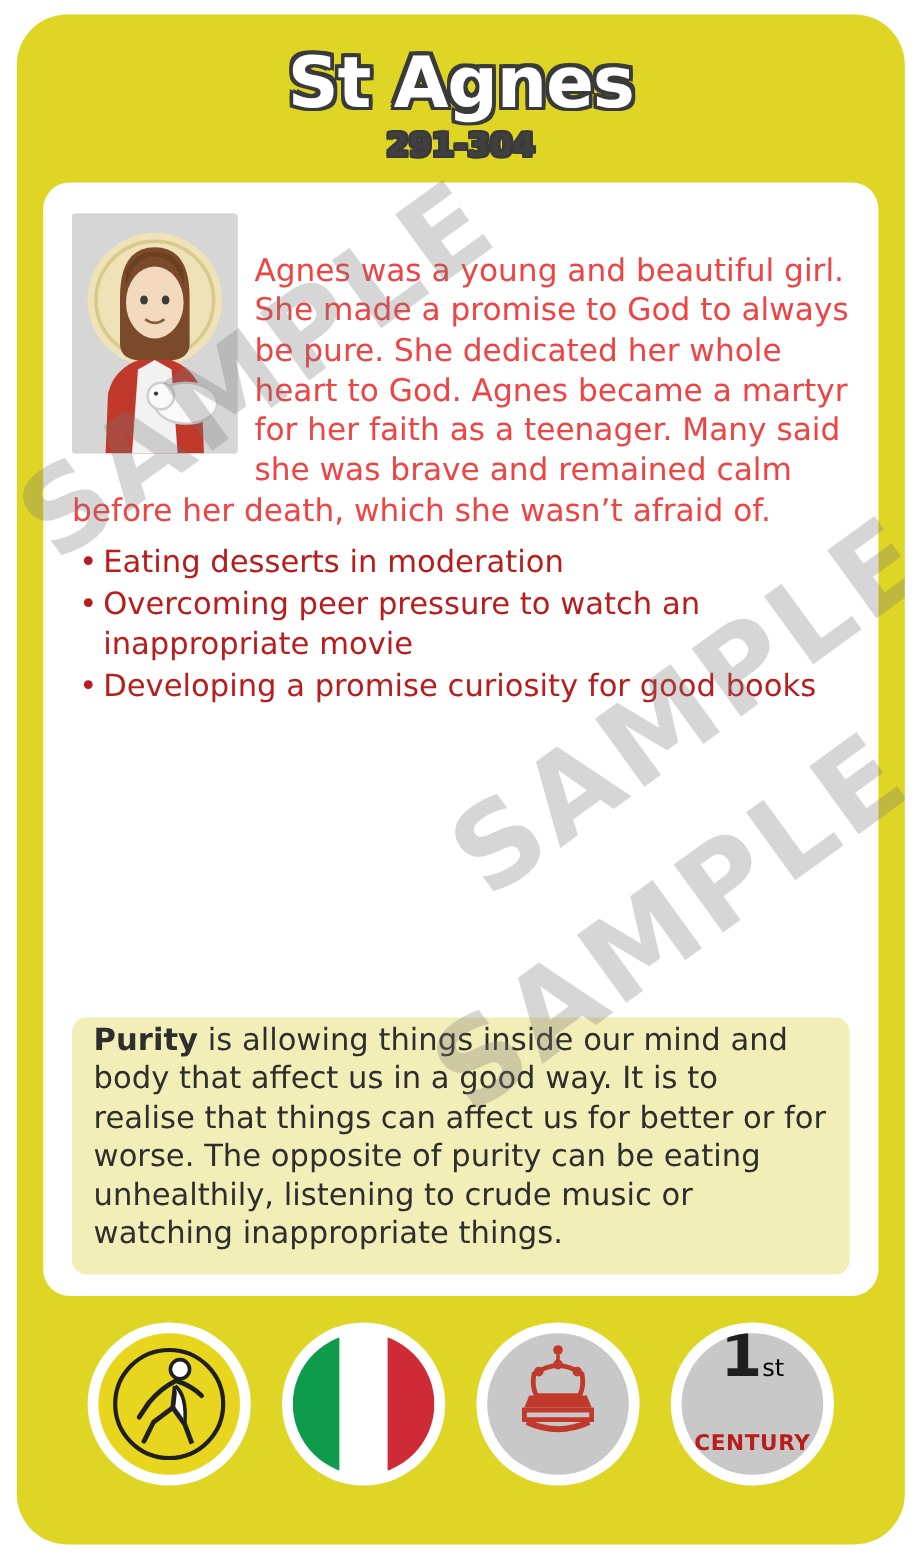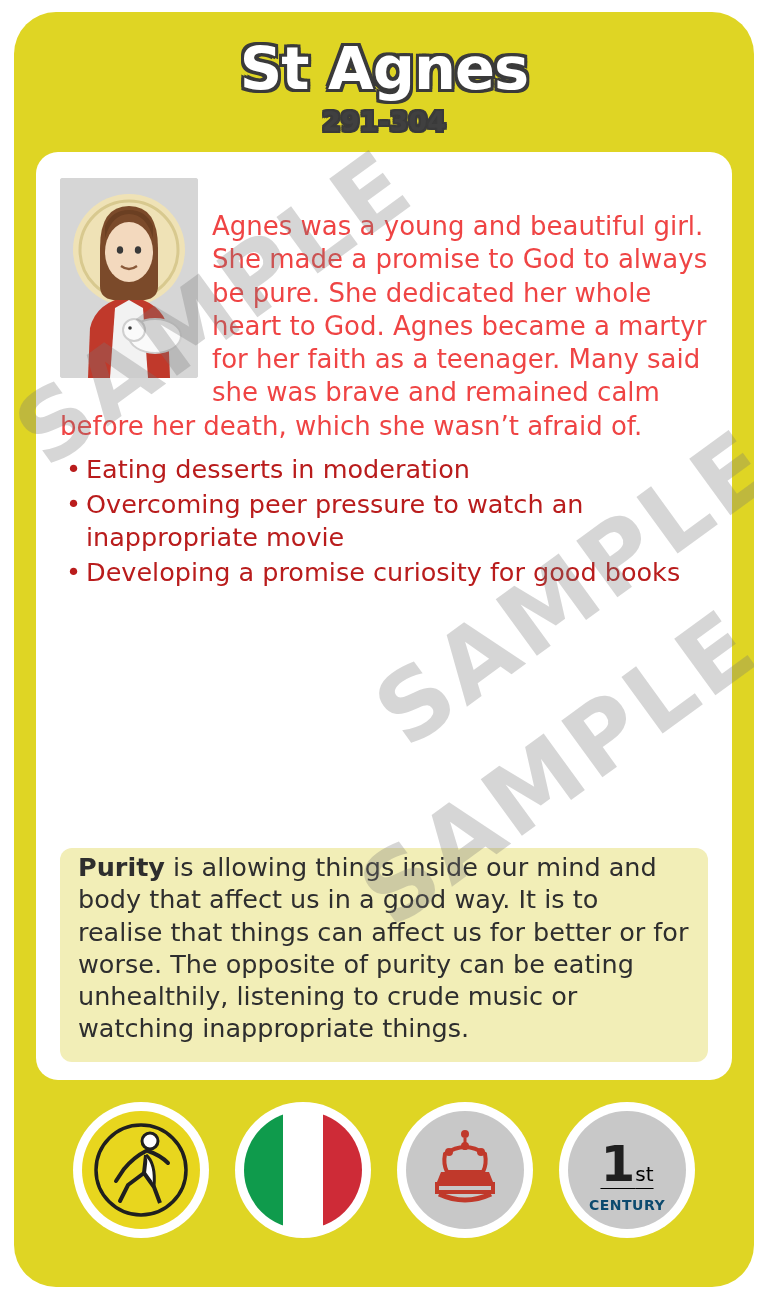--- a/index.html
+++ b/index.html
@@ -157,24 +157,23 @@
     justify-content: center;
     overflow: hidden;
     position: relative;
   }
   .badge-inner {
     width: 118px;
     height: 118px;
     border-radius: 50%;
     overflow: hidden;
     display: flex;
-    align-items: center;
+    align-items: flex-start;
     justify-content: center;
     position: relative;
-    text-decoration: underline;
   }
   .b-yellow { background: #e8d61e; }
   .b-grey   { background: #c8c8c8; }
 
   .flag { display: flex; width: 100%; height: 100%; }
   .flag > div { flex: 1 1 33.33%; height: 100%; }
 
   .century-num {
     font-size: 50px;
     font-weight: bold;
@@ -186,23 +185,23 @@
   .century-sup {
     font-size: 20px;
     vertical-align: super;
   }
   .century-label {
     position: absolute;
     bottom: 16px;
     left: 0;
     right: 0;
     text-align: center;
-    font-size: 14px;
-    font-weight: bold;
-    color: #0c4a6e;
+    font-size: 18px;
+    font-weight: bold;
+    color: #b91c1c;
     letter-spacing: 0.5px;
   }
 
   
   .watermark {
     position: absolute;
     color: rgba(120,120,120,0.30);
     font-size: 96px;
     font-weight: bold;
     letter-spacing: 4px;

